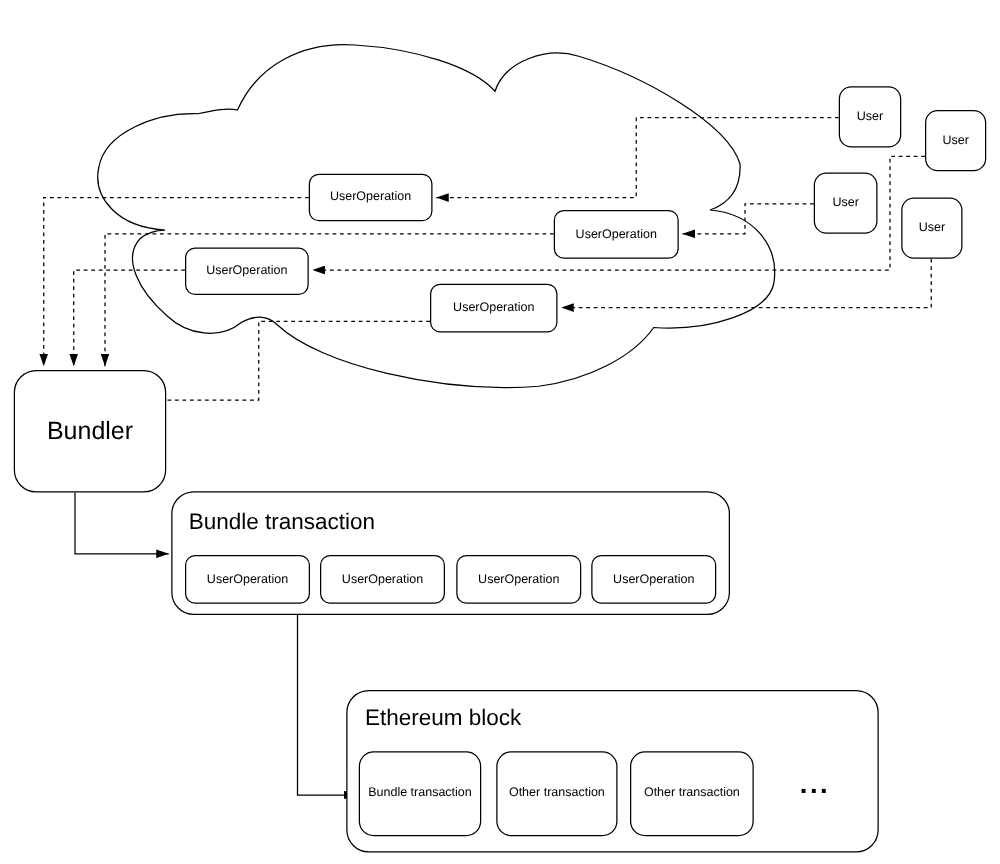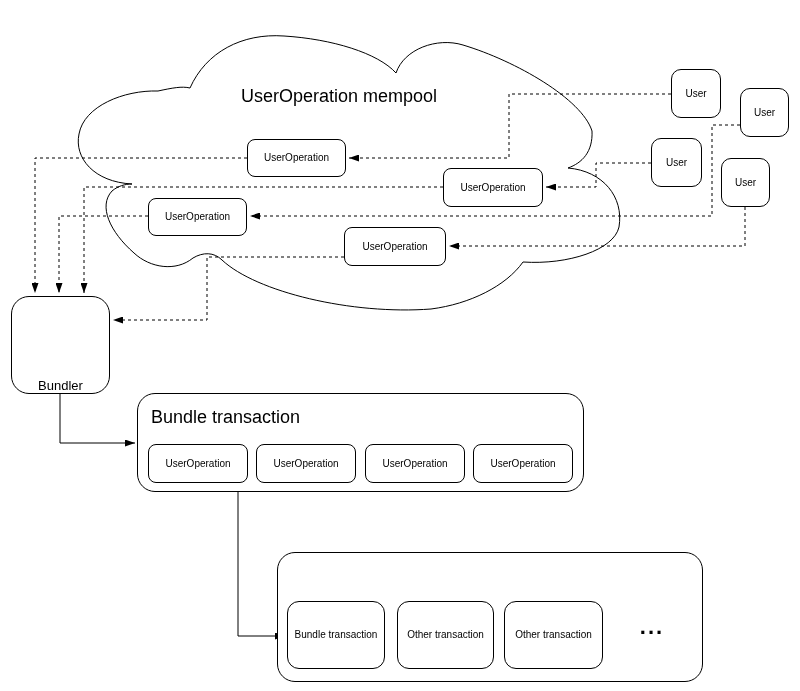--- a/index.html
+++ b/index.html
@@ -27,23 +27,22 @@
     justify-content: center;
     text-align: center;
     font-size: 10px;
     line-height: 14px;
     color: #000000;
   }
   .op-box   { border-radius: 8px;  width: 100px; height: 38px; justify-content: center; }
   .user-box { border-radius: 10px; width: 50px;  height: 49px; }
   .bundler-box {
     border-radius: 18px;
-    width: 99px; height: 98px;
-    font-size: 13px;
-    align-items: flex-end;
+    width: 122px; height: 98px;
+    font-size: 20px;
   }
   .container-box {
     position: absolute;
     box-sizing: border-box;
     background: #ffffff;
     border: 1px solid #000000;
     border-radius: 18px;
   }
   .section-title {
     position: absolute;
@@ -109,21 +108,20 @@
     <path d="M 247 158 L 35 158 L 35 293" fill="none" stroke="#000000" stroke-width="1" stroke-dasharray="3 3" marker-end="url(#arrow)"></path>
     <path d="M 443 187 L 84 187 L 84 293" fill="none" stroke="#000000" stroke-width="1" stroke-dasharray="3 3" marker-end="url(#arrow)"></path>
     <path d="M 148 216 L 59 216 L 59 293" fill="none" stroke="#000000" stroke-width="1" stroke-dasharray="3 3" marker-end="url(#arrow)"></path>
     <path d="M 344 257 L 207 257 L 207 320 L 113 320" fill="none" stroke="#000000" stroke-width="1" stroke-dasharray="3 3" marker-end="url(#arrow)"></path>
 
     <path d="M 60 394 L 60 443 L 135 443" fill="none" stroke="#000000" stroke-width="1" marker-end="url(#arrow)"></path>
 
     <path d="M 238 492 L 238 636 L 285 636" fill="none" stroke="#000000" stroke-width="1" marker-end="url(#arrow)"></path>
   </svg>
 
-  <div class="mempool-title">UserOperation mempool</div>
 
   <div class="box op-box" style="left:247px; top:139px; width:99px;">
     <span>UserOperation</span>
   </div>
   <div class="box op-box" style="left:443px; top:168px; height:39px;">
     <span>UserOperation</span>
   </div>
   <div class="box op-box" style="left:148px; top:198px; width:99px;">
     <span>UserOperation</span>
   </div>
@@ -157,20 +155,21 @@
     <span>UserOperation</span>
   </div>
   <div class="box op-box" style="left:365px; top:444px; height:39px;">
     <span>UserOperation</span>
   </div>
   <div class="box op-box" style="left:473px; top:444px; height:39px;">
     <span>UserOperation</span>
   </div>
 
   <div class="container-box" style="left:277px; top:552px; width:426px; height:130px;"></div>
+  <div class="section-title" style="left:292px; top:564px;">Ethereum block</div>
   <div class="box tx-box" style="left:287px; top:601px;">
     <span>Bundle transaction</span>
   </div>
   <div class="box tx-box" style="left:397px; top:601px; width:97px;">
     <span>Other transaction</span>
   </div>
   <div class="box tx-box" style="left:504px; top:601px; width:99px;">
     <span>Other transaction</span>
   </div>
   <div class="ellipsis">...</div>

